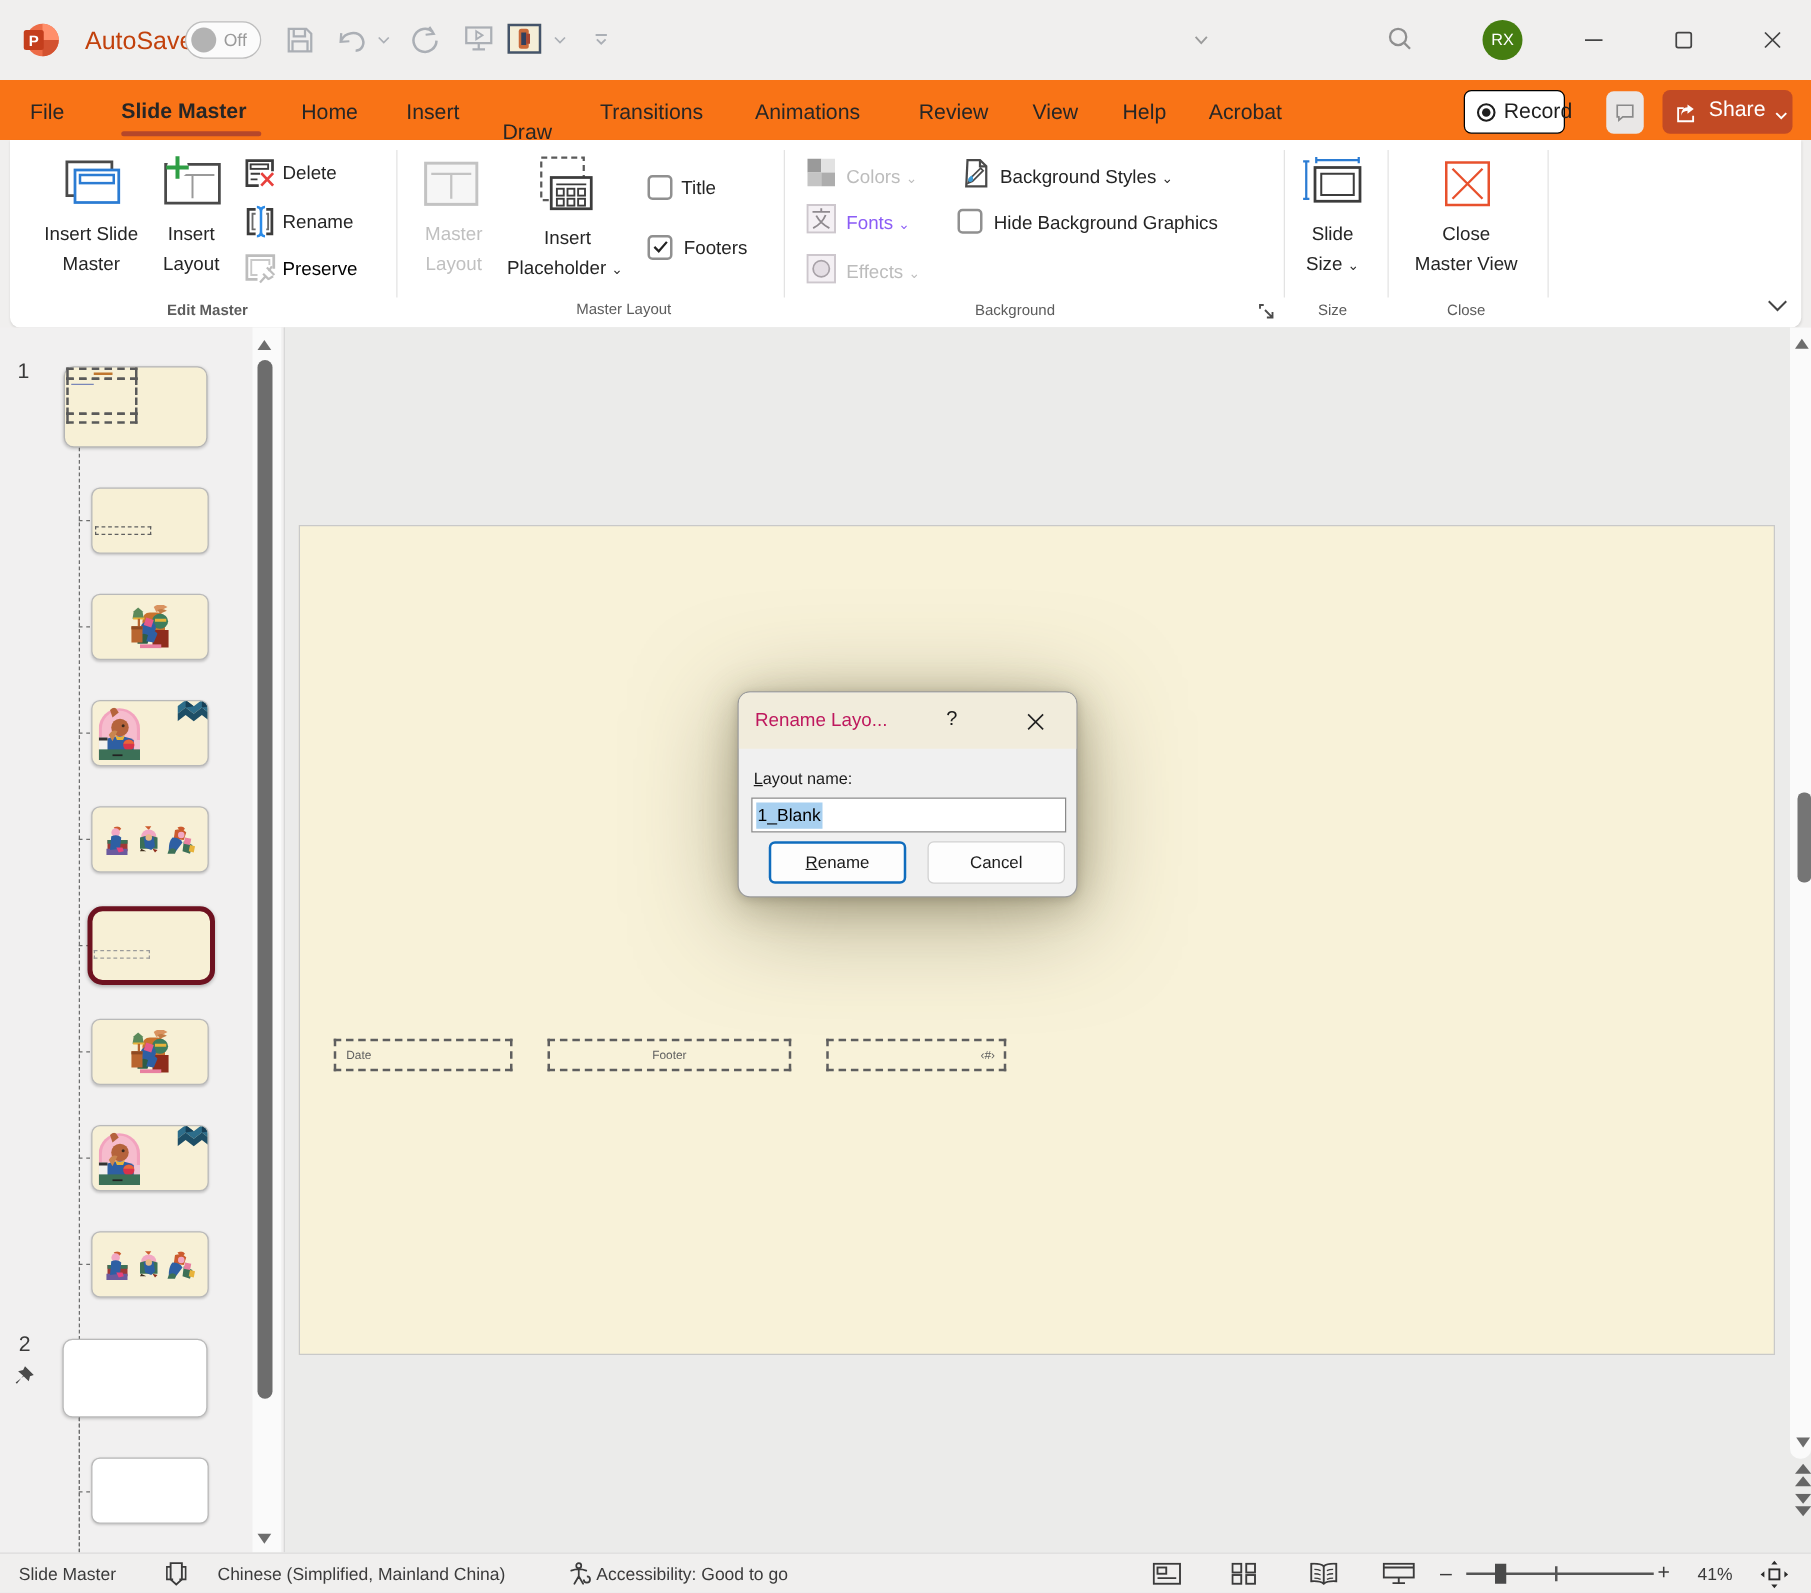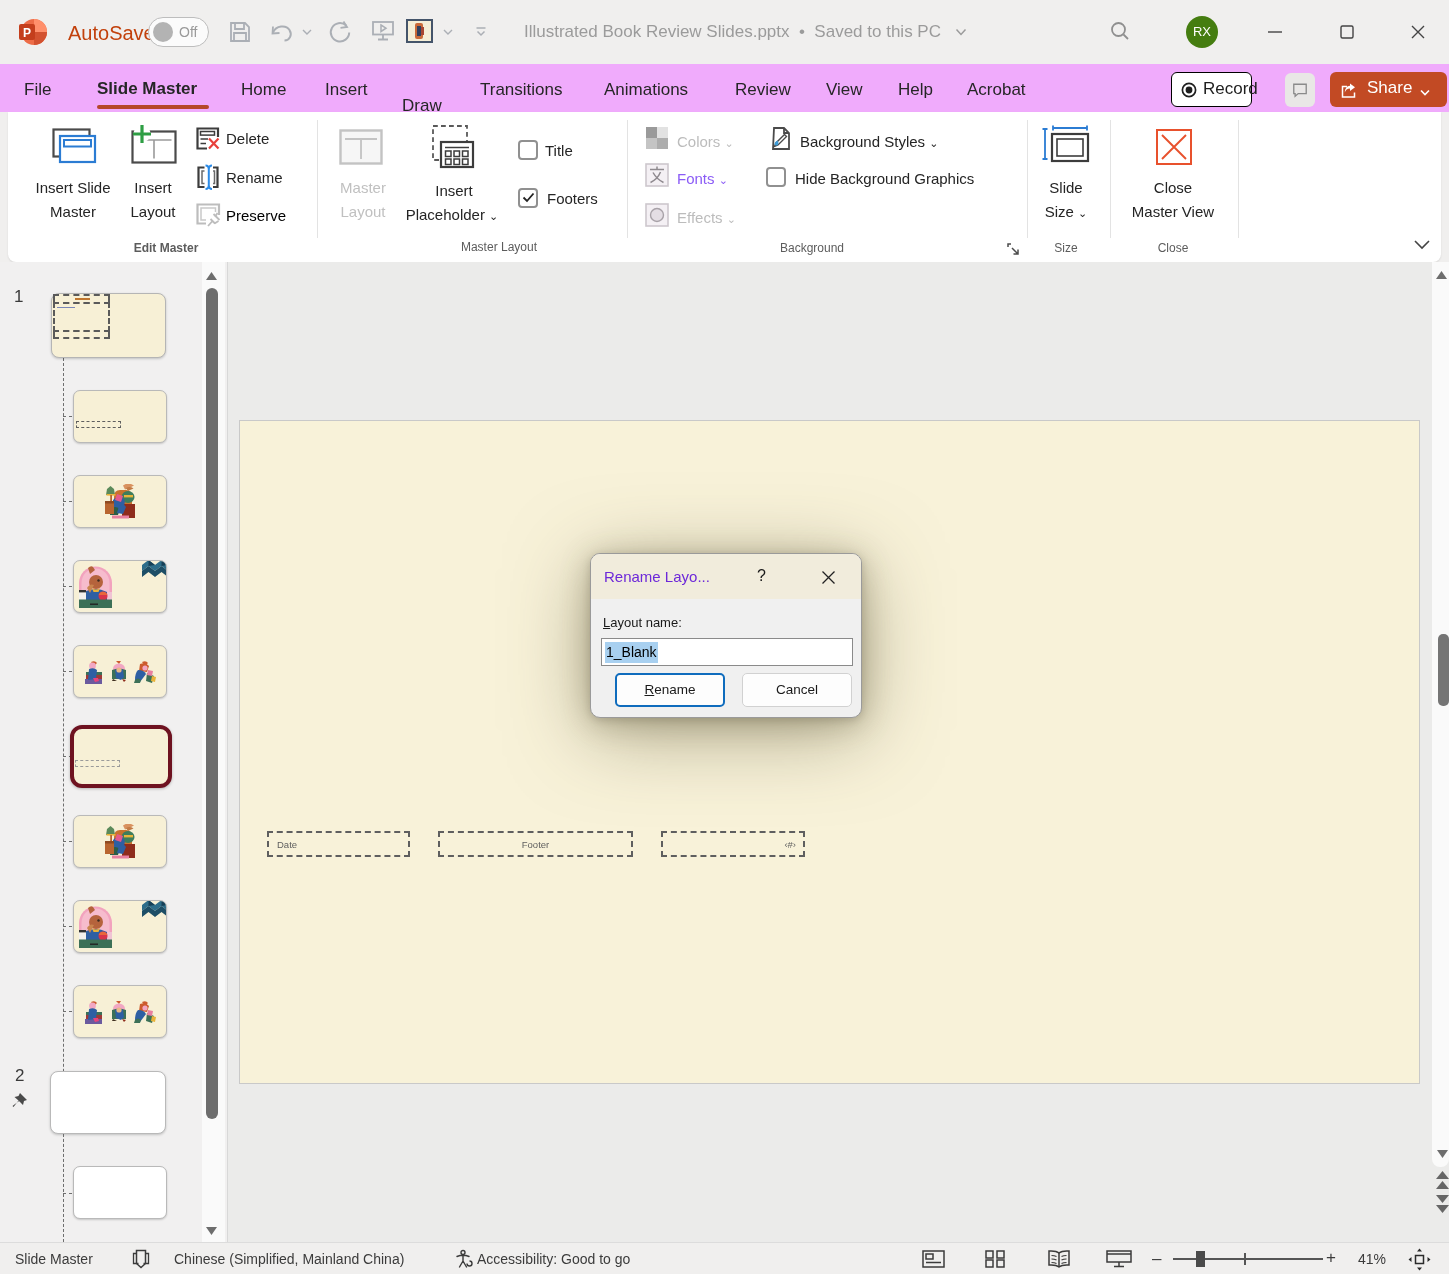--- a/index.html
+++ b/index.html
@@ -58,21 +58,20 @@
   </div>
   <svg class="abs" style="left:442px;top:26px;" width="12" height="12" viewBox="0 0 12 12" fill="none" stroke="#abafb5" stroke-width="1.4">
     <path d="M2 4 L6 8 L10 4"></path>
   </svg>
 
   <svg class="abs" style="left:474px;top:24px;" width="14" height="14" viewBox="0 0 14 14" fill="none" stroke="#abafb5" stroke-width="1.5">
     <path d="M2.5 4 h9"></path>
     <path d="M3.5 7.5 L7 11 L10.5 7.5"></path>
   </svg>
 
-  <div class="abs" style="left:524px;top:0;height:64px;line-height:64px;font-size:17px;color:#9b9b9b;white-space:nowrap;">Illustrated Book Review Slides.pptx&nbsp; •&nbsp; Saved to this PC</div>
   <svg class="abs" style="left:954px;top:25px;" width="14" height="14" viewBox="0 0 14 14" fill="none" stroke="#9b9b9b" stroke-width="1.5">
     <path d="M2.5 4.5 L7 9.5 L11.5 4.5"></path>
   </svg>
 
   <svg class="abs" style="left:1109px;top:20px;" width="22" height="22" viewBox="0 0 22 22" fill="none" stroke="#8f8f8f" stroke-width="1.8">
     <circle cx="9.5" cy="9.5" r="6.5"></circle>
     <path d="M14.5 14.5 L19 19"></path>
   </svg>
 
   <div class="abs" style="left:1186px;top:16px;width:32px;height:32px;border-radius:50%;background:#457d10;color:#fff;font-size:13px;text-align:center;line-height:32px;">RX</div>
@@ -81,21 +80,21 @@
       <path d="M2 9 h14"></path>
     </svg>
   <svg class="abs" style="left:1338px;top:23px;" width="18" height="18" viewBox="0 0 18 18" stroke="#444" stroke-width="1.4" fill="none">
       <rect x="3" y="3" width="12" height="12" rx="1.5"></rect>
     </svg>
   <svg class="abs" style="left:1409px;top:23px;" width="18" height="18" viewBox="0 0 18 18" stroke="#444" stroke-width="1.4" fill="none">
       <path d="M3 3 L15 15 M15 3 L3 15"></path>
     </svg>
 </div>
 
-<div class="abs" id="tabrow" style="left:0;top:64px;width:1449px;height:48px;background:#f0abfc;font-size:17px;color:#262626;padding-left:46px;">
+<div class="abs" id="tabrow" style="left:0;top:64px;width:1449px;height:48px;background:#f97316;font-size:17px;color:#262626;padding-left:46px;">
   <div class="abs" style="left:24px;top:16px;">File</div>
   <div class="abs" style="left:97px;top:15px;font-weight:bold;">Slide Master</div>
   <div class="abs" style="left:97px;top:41px;width:112px;height:3.5px;background:#b5472a;border-radius:2px;"></div>
   <div class="abs" style="left:241px;top:16px;">Home</div>
   <div class="abs" style="left:325px;top:16px;">Insert</div>
   <div class="abs" style="left:402px;top:16px;margin-top:16px;">Draw</div>
   <div class="abs" style="left:480px;top:16px;">Transitions</div>
   <div class="abs" style="left:604px;top:16px;">Animations</div>
   <div class="abs" style="left:735px;top:16px;">Review</div>
   <div class="abs" style="left:826px;top:16px;">View</div>
@@ -109,21 +108,21 @@
     </svg>
     <div class="abs" style="left:31px;top:6px;font-size:17px;color:#1e1e1e;">Record</div>
   </div>
 
   <div class="abs" style="left:1285px;top:9px;width:30px;height:34px;background:#e9e7e6;border-radius:6px;">
     <svg class="abs" style="left:7px;top:9px;" width="16" height="16" viewBox="0 0 18 18" fill="none" stroke="#8a8a8a" stroke-width="1.5">
       <path d="M2 2.5 h14 v10.5 h-9 l-3.5 3 v-3 h-1.5 z"></path>
     </svg>
   </div>
 
-  <div class="abs" style="left:1330px;top:8px;width:117px;height:35px;background:#c24a24;border-radius:6px;color:#fff;">
+  <div class="abs" style="left:1330px;top:8px;width:104px;height:35px;background:#c24a24;border-radius:6px;color:#fff;">
     <svg class="abs" style="left:9px;top:9px;" width="18" height="18" viewBox="0 0 18 18" fill="none" stroke="#fff" stroke-width="1.5">
       <path d="M8 5.5 H3.5 V16 H15.5 V11.5"></path>
       <path d="M11 2.5 L16 6.2 L11 10 V7.6 Q7 7.8 5.8 11.5 Q6.2 4.8 11 4.8 Z" fill="#fff" stroke="none"></path>
     </svg>
     <div class="abs" style="left:37px;top:6px;font-size:17px;">Share</div>
     <svg class="abs" style="left:89px;top:15px;" width="12" height="12" viewBox="0 0 12 12" fill="none" stroke="#fff" stroke-width="1.6">
       <path d="M2 3.5 L6 7.5 L10 3.5"></path>
     </svg>
   </div>
 </div>
@@ -436,21 +435,21 @@
   <div class="abs" style="left:198px;top:410px;width:195px;height:26px;border:2px dashed #5f5f5f;">
     <div class="abs" style="left:0;top:6px;width:100%;text-align:center;font-size:9.5px;color:#5f5f5f;">Footer</div>
   </div>
   <div class="abs" style="left:421px;top:410px;width:144px;height:26px;border:2px dashed #5f5f5f;">
     <div class="abs" style="right:7px;top:6px;font-size:9.5px;color:#5f5f5f;">‹#›</div>
   </div>
 </div>
 
 <div class="abs" id="dialog" style="left:590px;top:553px;width:272px;height:165px;border-radius:10px;border:1px solid #9a9a9a;background:#f0f0f0;box-shadow:0 14px 80px rgba(95,88,55,0.50), 0 5px 30px rgba(95,88,55,0.33), 0 2px 8px rgba(0,0,0,0.15);overflow:hidden;">
   <div class="abs" style="left:0;top:0;width:272px;height:45px;background:#f1ecdc;"></div>
-  <div class="abs" style="left:13px;top:14px;font-size:15px;color:#6d28d9;text-align:center;">Rename Layo...</div>
+  <div class="abs" style="left:13px;top:14px;font-size:15px;color:#be185d;text-align:center;">Rename Layo...</div>
   <div class="abs" style="left:166px;top:13px;font-size:16px;color:#1a1a1a;">?</div>
   <svg class="abs" style="left:230px;top:16px;" width="15" height="15" viewBox="0 0 15 15" fill="none" stroke="#222" stroke-width="1.3">
       <path d="M1.5 1.5 L13.5 13.5 M13.5 1.5 L1.5 13.5"></path>
     </svg>
   <div class="abs" style="left:12px;top:61px;font-size:13px;color:#1a1a1a;"><span style="text-decoration:underline;">L</span>ayout name:</div>
   <div class="abs" style="left:10px;top:84px;width:252px;height:28px;background:#fff;border:1px solid #8a8a8a;">
     <div class="abs" style="left:3px;top:3px;height:21px;background:#a8d0f0;font-size:14px;color:#000;line-height:21px;padding:0 1px;">1_Blank</div>
   </div>
   <div class="abs" style="left:24px;top:119px;width:110px;height:34px;background:#fdfdfd;border:2px solid #0f6cbd;border-radius:5px;text-align:center;line-height:30px;font-size:13.5px;color:#1a1a1a;"><span style="text-decoration:underline;">R</span>ename</div>
   <div class="abs" style="left:151px;top:119px;width:110px;height:34px;background:#fdfdfd;border:1px solid #d1d1d1;border-radius:5px;text-align:center;line-height:32px;font-size:13.5px;color:#1a1a1a;">Cancel</div>

